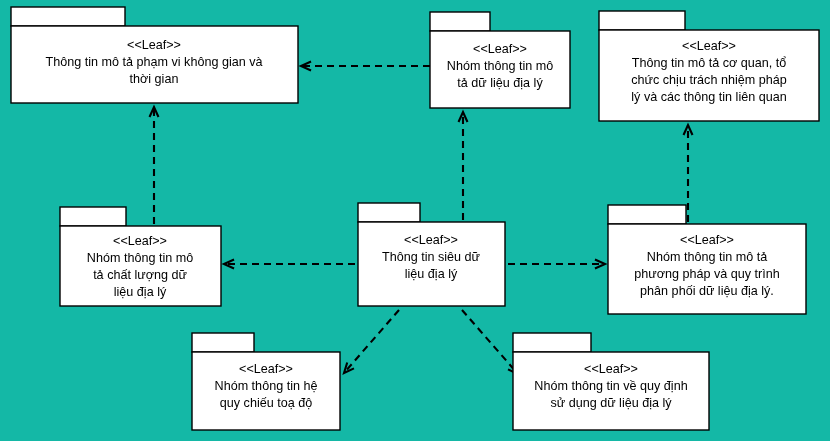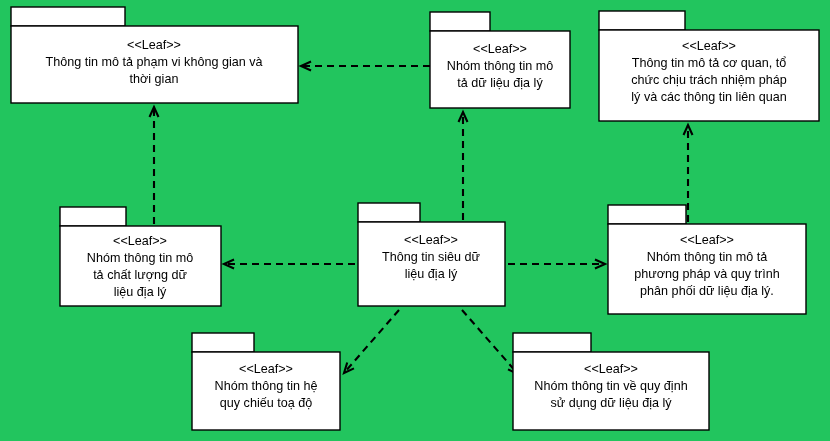--- a/index.html
+++ b/index.html
@@ -10,21 +10,21 @@
   body {
     width: 830px;
     height: 441px;
     font-family: "Liberation Sans", sans-serif;
     overflow: hidden;
   }
   #diagram-root {
     position: relative;
     width: 830px;
     height: 441px;
-    background: #22c55e;
+    background: #14b8a6;
   }
   svg#uml-svg {
     display: block;
     width: 830px;
     height: 441px;
   }
   .pkg-shape {
     fill: #ffffff;
     stroke: #000000;
     stroke-width: 1.4;

